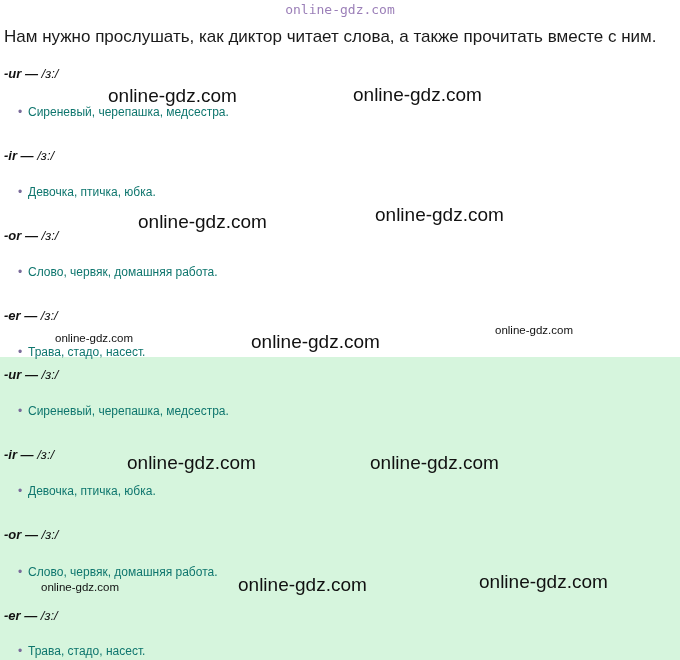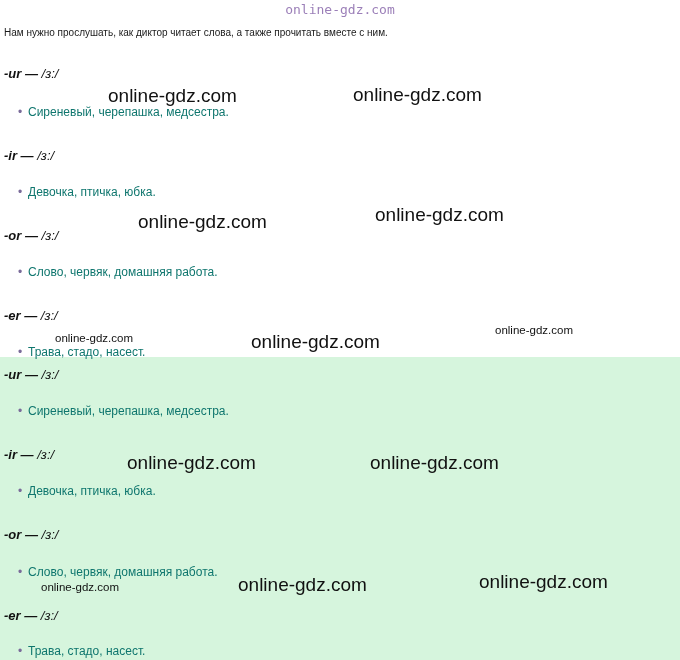--- a/index.html
+++ b/index.html
@@ -43,21 +43,21 @@
     font-family: "DejaVu Sans Mono", monospace;
     font-size: 13px;
     color: #9b7fb8;
     letter-spacing: 0px;
   }
   .intro {
     position: absolute;
     left: 4px;
     top: 27px;
     width: 672px;
-    font-size: 10px;
+    font-size: 17px;
     color: #1a1a1a;
     font-weight: normal;
   }
   .head {
     position: absolute;
     left: 4px;
     font-size: 13px;
     font-weight: bold;
     color: #111111;
     font-style: italic;

